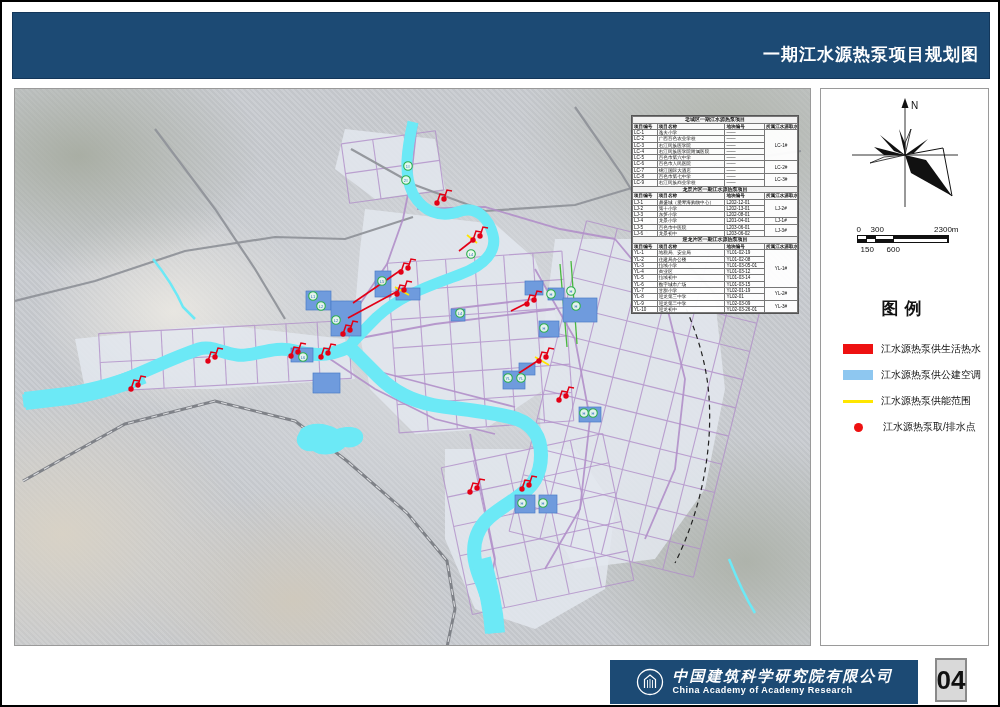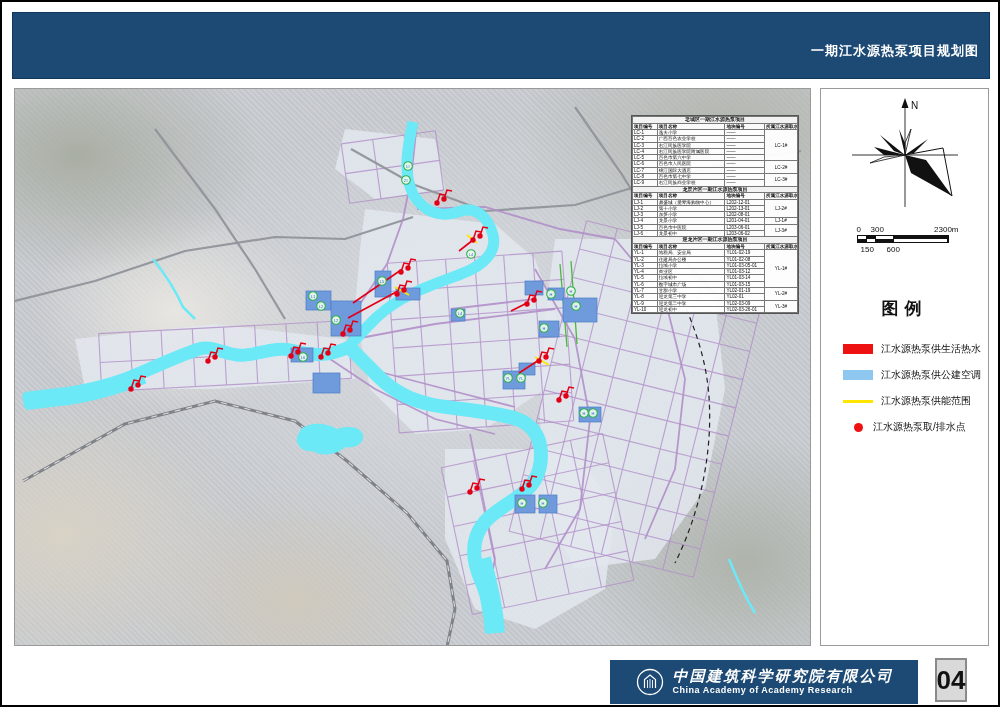--- a/index.html
+++ b/index.html
@@ -5,21 +5,21 @@
   html,body{margin:0;padding:0;background:#e8e8e8;}
   .page{position:relative;width:1000px;height:707px;box-sizing:border-box;border:2px solid #000;
         background:#ffffff;overflow:hidden;font-family:"Liberation Sans",sans-serif;}
   
   .banner{position:absolute;left:10px;top:10px;width:978px;height:67px;background:#1c4a74;
           border:1px solid #12365a;box-sizing:border-box;}
   .banner .title{margin:0;padding-top:9px;text-align:center;font-size:29px;font-weight:bold;
           color:#ffffff;-webkit-text-stroke:1px #7d1f1f;
           text-shadow:1px 1px 0 #7d1f1f,-1px -1px 0 #7d1f1f,1px -1px 0 #7d1f1f,-1px 1px 0 #7d1f1f;
           letter-spacing:2px;white-space:nowrap;}
-  .banner .subtitle{position:absolute;right:10px;bottom:18px;font-size:13px;font-weight:bold;
+  .banner .subtitle{position:absolute;right:10px;bottom:12px;font-size:17px;font-weight:bold;
           color:#ffffff;letter-spacing:1px;}
   
   .map-panel{position:absolute;left:12px;top:86px;width:797px;height:558px;
       border:1px solid #9a9a9a;box-sizing:border-box;overflow:hidden;
       background-color:#c9ccd1;
       background-image:
         radial-gradient(ellipse 260px 170px at 8% 12%, #a9aea4 0%, rgba(169,174,164,0) 70%),
         radial-gradient(ellipse 300px 200px at 90% 8%, #b2b6ae 0%, rgba(178,182,174,0) 70%),
         radial-gradient(ellipse 200px 150px at 20% 40%, #e8e6e1 0%, rgba(232,230,225,0) 70%),
         radial-gradient(ellipse 260px 200px at 6% 80%, #d8d2c6 0%, rgba(216,210,198,0) 72%),
@@ -48,21 +48,21 @@
   .sb-row{display:flex;height:3px;}
   .sb-row span{display:block;height:3px;box-sizing:border-box;border-right:0.5px solid #111;}
   .sb-b{background:#111;} .sb-w{background:#fff;}
   .w9{width:9px;} .w18{width:18px;} .w54{width:54px;border-right:none;}
   .legend{position:absolute;left:0;top:208px;width:100%;}
   .legend-title{text-align:center;font-size:17px;font-weight:bold;color:#111;letter-spacing:6px;margin:0 0 22px 0;}
   .legend-item{display:flex;align-items:center;margin:0 0 12px 22px;}
   .legend-item .swatch{display:inline-block;width:30px;height:10px;flex:0 0 30px;}
   .legend-item .swatch.line{height:3px;}
   .legend-item .swatch.dot{width:9px;height:9px;flex:0 0 9px;border-radius:50%;margin:0 10px 0 11px;}
-  .legend-item .swatch.dot + .legend-label{margin-left:0;}
+  .legend-item .swatch.dot + .legend-label{margin-left:10px;}
   .legend-label{font-size:10px;color:#111;margin-left:8px;white-space:nowrap;}
   
   .footer-bar{position:absolute;left:608px;top:658px;width:308px;height:44px;background:#1c4a74;
       display:flex;align-items:center;justify-content:center;}
   .footer-text{margin-left:8px;color:#fff;}
   .company-cn{font-family:"Liberation Serif",serif;font-style:italic;font-weight:bold;
       font-size:15px;letter-spacing:2px;line-height:1.1;white-space:nowrap;}
   .company-en{font-size:9px;font-weight:bold;letter-spacing:0.5px;line-height:1.2;white-space:nowrap;}
   .page-no-box{position:absolute;left:933px;top:656px;width:32px;height:44px;background:#d9d9d9;
       border:2px solid #8a8a8a;box-sizing:border-box;display:flex;align-items:center;justify-content:center;}

